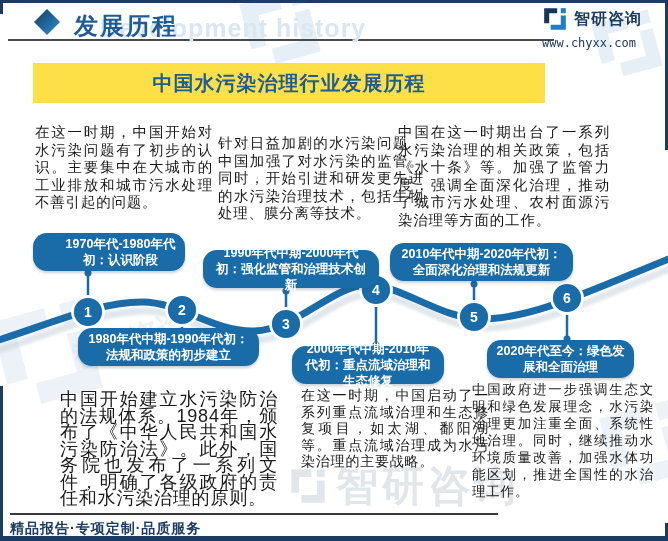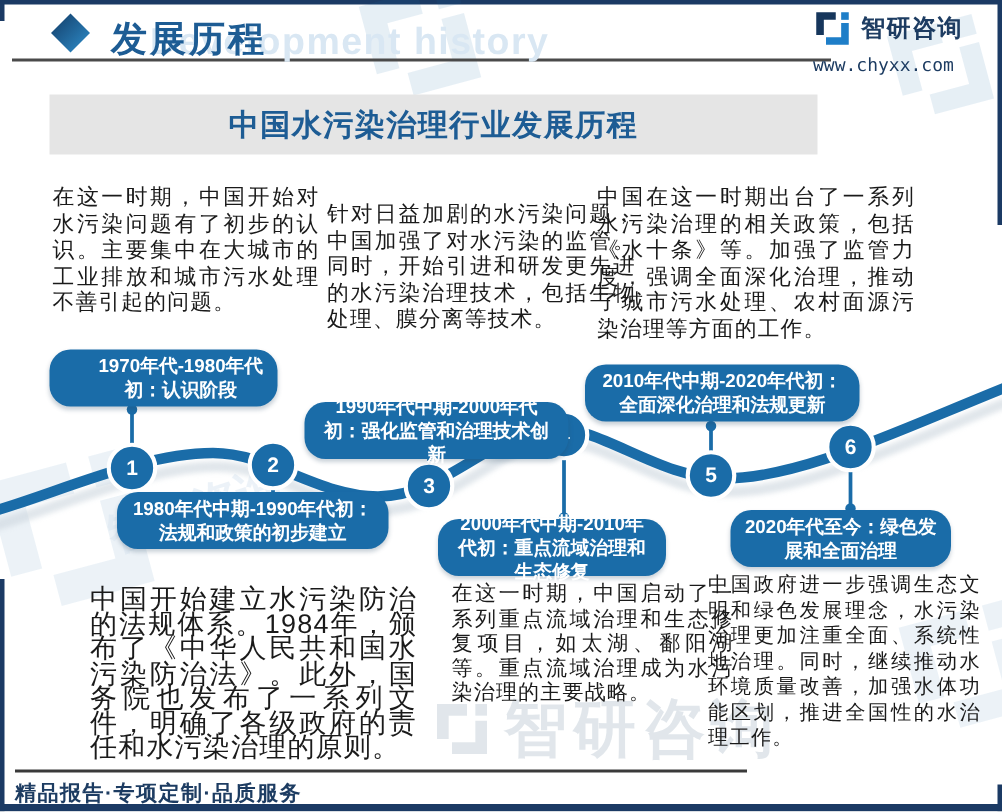--- a/index.html
+++ b/index.html
@@ -34,21 +34,21 @@
   .brand-row { display:flex; align-items:center; gap:6px; }
   .brand-name { font-size:16px; font-weight:bold; color:#1D3C62; letter-spacing:1px; }
   .brand-url {
     font-family:"DejaVu Sans Mono","Liberation Mono",monospace;
     font-size:12px; color:#1D3C62; margin-top:4px; font-weight:normal;
   }
 
   
   .title-bar {
     position:absolute; left:33px; top:63px; width:512px; height:40px;
-    background:#e5e5e5; display:flex; align-items:center; justify-content:center;
+    background:#fde047; display:flex; align-items:center; justify-content:center;
   }
   .title-bar span { font-size:20px; font-weight:bold; color:#1D5C94; letter-spacing:1px; }
 
   
   .para {
     position:absolute; font-size:14.5px; line-height:17.5px; letter-spacing:0.8px;
     color:#1a1a1a; text-align:justify; z-index:3;
   }
   .p-top1 { left:35px;  top:124px; width:178px; }
   .p-top2 { left:218px; top:124px; width:206px;margin-top:11px; }
@@ -59,21 +59,21 @@
 
   
   .tl-box {
     position:absolute; background:#1A6CA8; border-radius:14px; z-index:4;
     color:#fff; font-size:12.5px; font-weight:bold; line-height:1.3;
     display:flex; align-items:center; justify-content:center; text-align:center;
     padding:3px 9px; box-shadow:0 2px 3px rgba(40,70,100,.25);
   }
   .b1 { left:33px;  top:233px; width:152px; height:38px;padding-left:32px; }
   .b2 { left:78px;  top:328px; width:181px; height:38px; }
-  .b3 { left:203px; top:268px; width:176px; height:38px; }
+  .b3 { left:203px; top:250px; width:176px; height:38px; }
   .b4 { left:292px; top:346px; width:152px; height:38px; }
   .b5 { left:390px; top:243px; width:183px; height:38px; }
   .b6 { left:487px; top:340px; width:147px; height:38px;align-items:center; }
 
   .timeline-svg { position:absolute; left:0; top:0; width:668px; height:541px; z-index:2; }
   .node-num { font-size:14px; font-weight:bold; fill:#ffffff;
               font-family:"Liberation Sans","DejaVu Sans",sans-serif; }
 
   
   .foot-line { position:absolute; left:10px; top:513px; width:488px; height:1.5px; background:#3a3a3a; }

